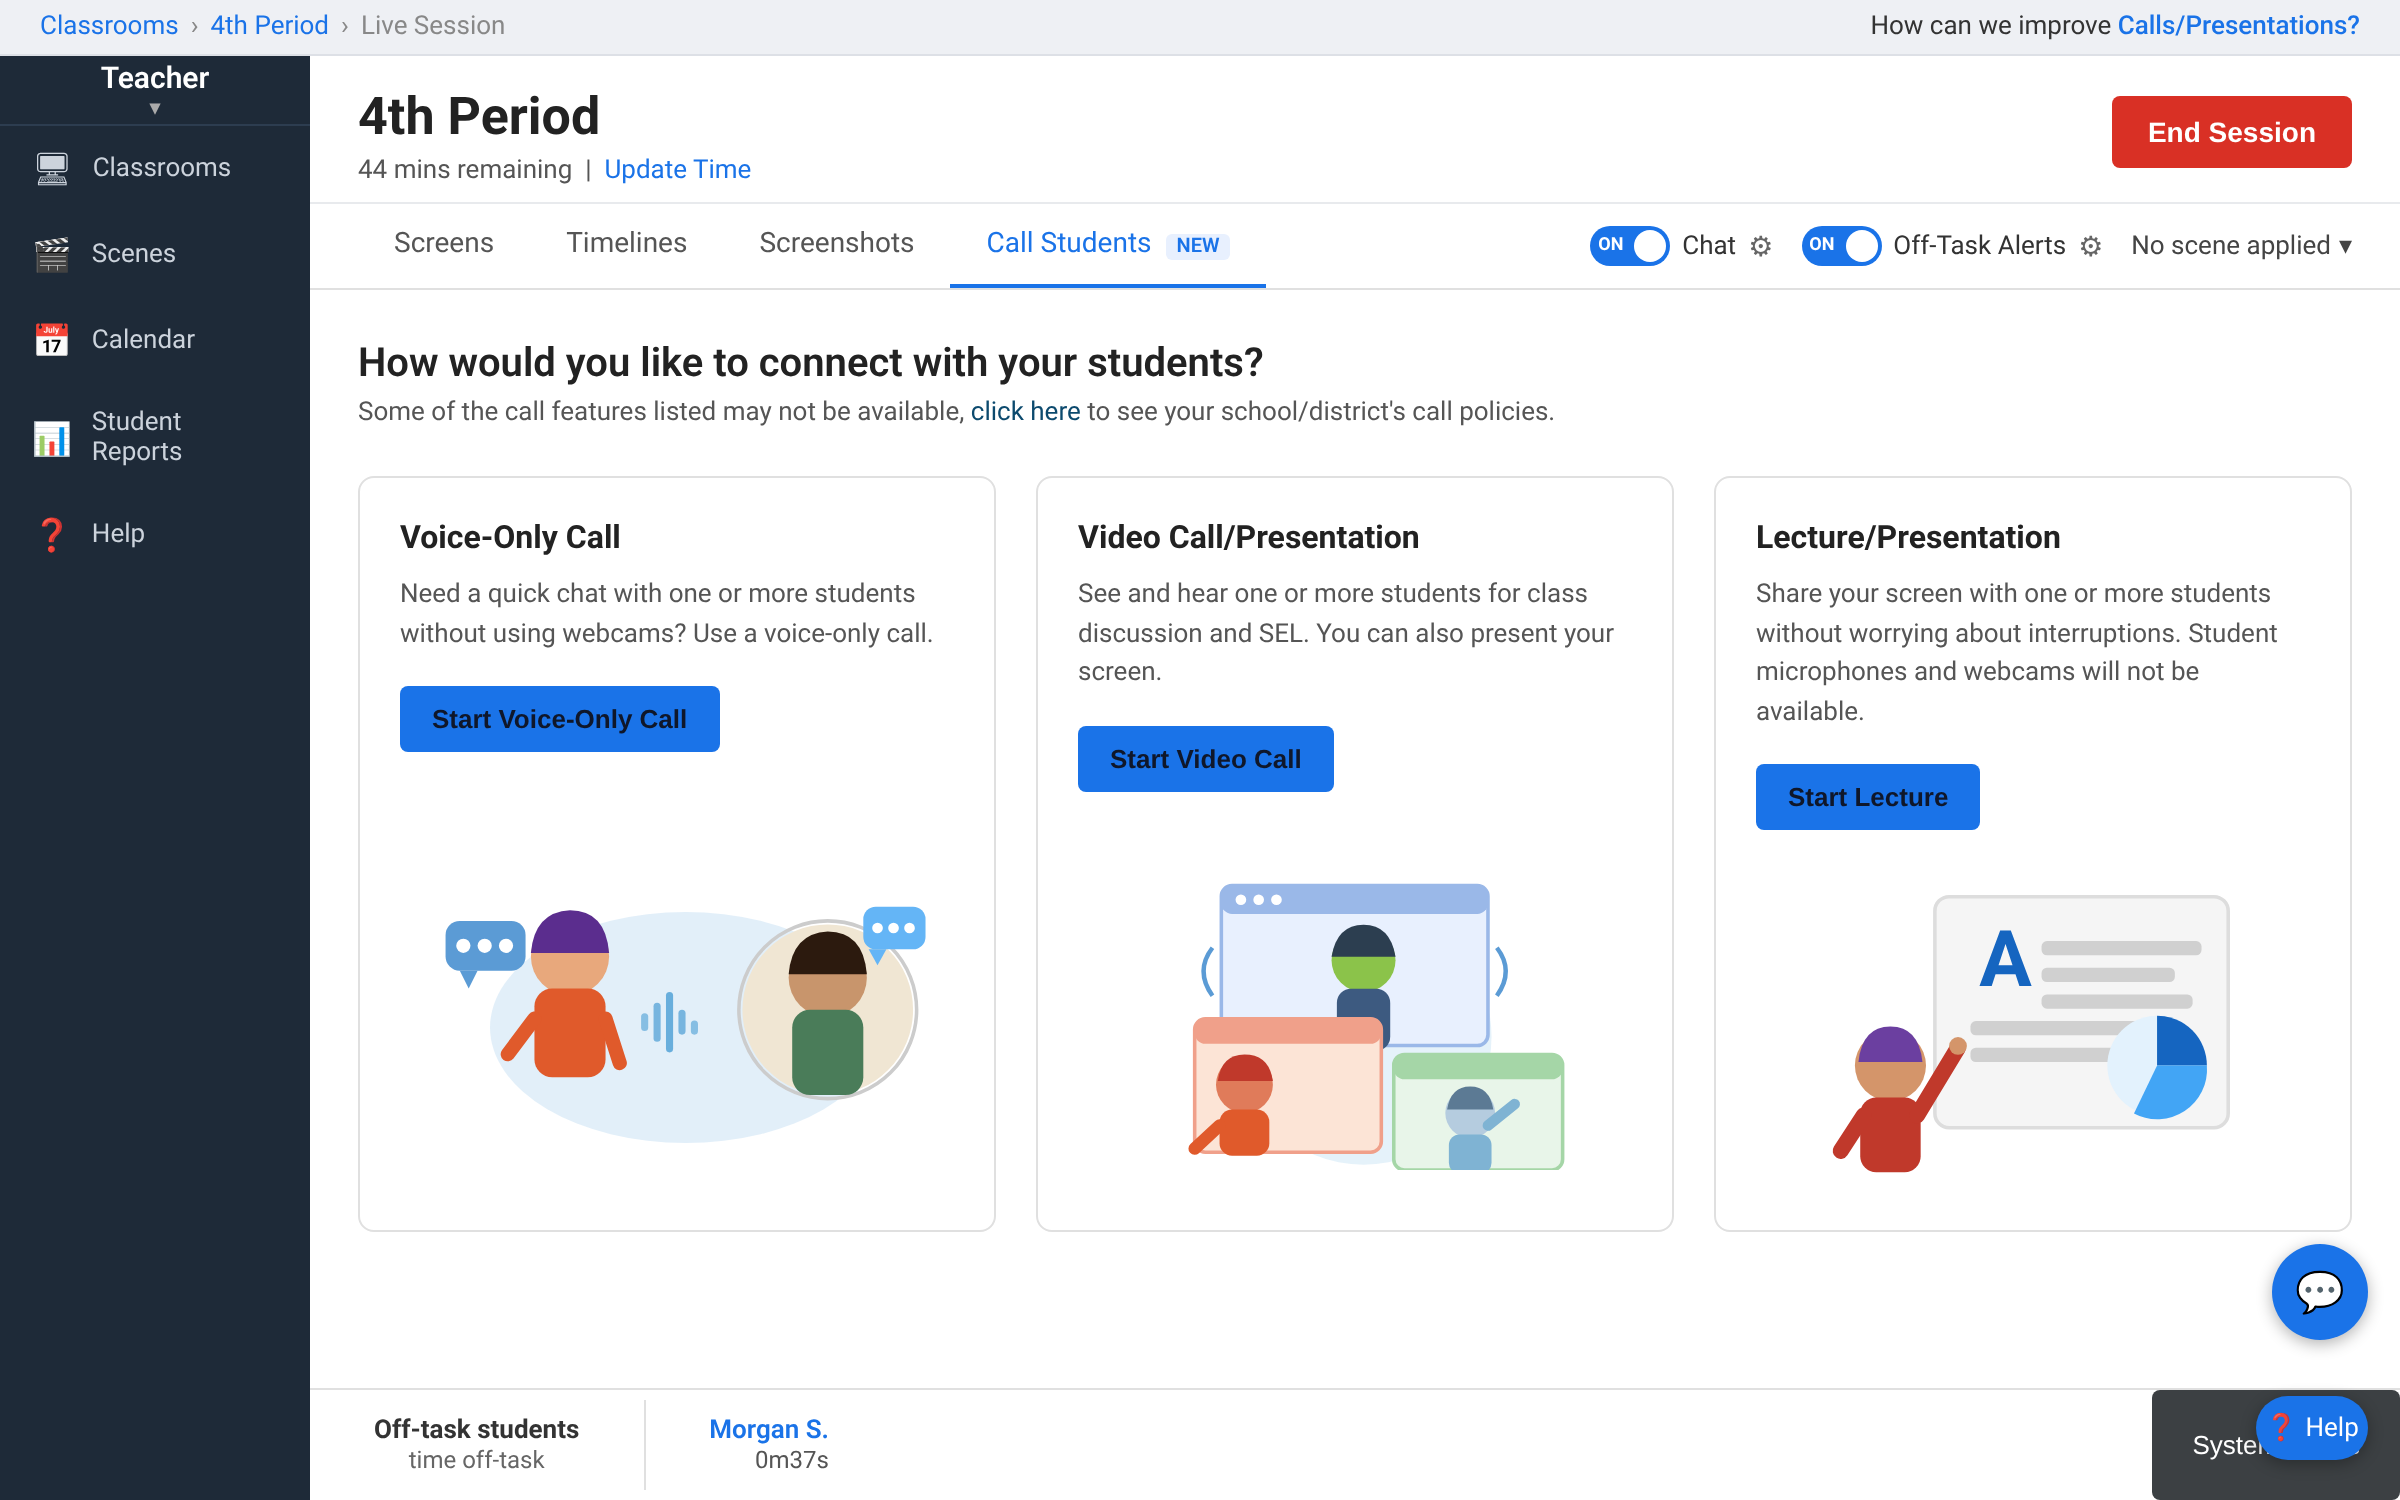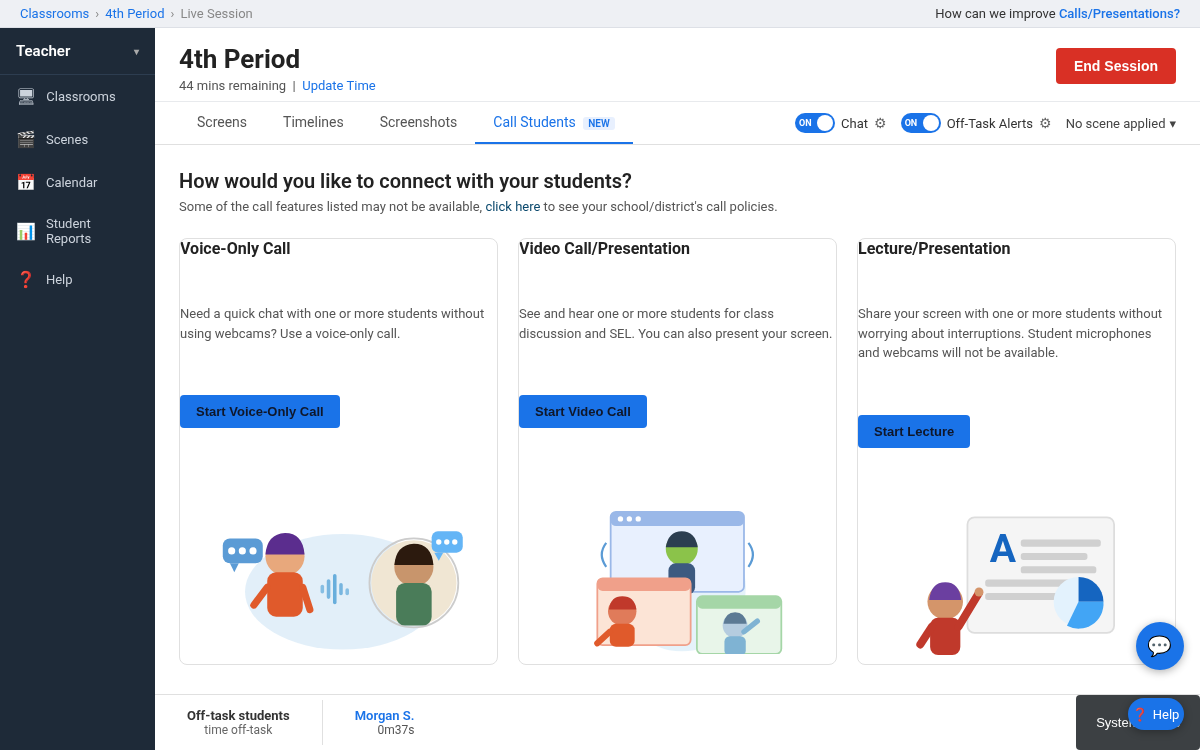--- a/index.html
+++ b/index.html
@@ -28,27 +28,28 @@
     
     .sidebar {
       width: 155px;
       background: #1e2a38;
       color: #fff;
       display: flex;
       flex-direction: column;
       flex-shrink: 0;
     }
     .sidebar-header {
-      padding: 14px 16px;
+      padding: 2px 16px;
       font-size: 15px;
       font-weight: 600;
       display: flex;
       align-items: center;
       justify-content: space-between;
       border-bottom: 1px solid #2d3d50;
+      flex-direction: column;
     }
     .sidebar-header .chevron { font-size: 10px; color: #aaa; }
     .sidebar-item {
       padding: 12px 16px;
       display: flex;
       align-items: center;
       gap: 10px;
       font-size: 13px;
       color: #ccd3dc;
       cursor: pointer;
@@ -158,25 +159,25 @@
     .main-content { flex: 1; padding: 24px; overflow-y: auto; background: #fff; }
     .connect-title { font-size: 20px; font-weight: 600; color: #222; margin-bottom: 6px; }
     .connect-subtitle { font-size: 13px; color: #555; margin-bottom: 24px; }
     .connect-subtitle a { color: #0c4a6e; text-decoration: none; }
 
     
     .cards-row { display: grid; grid-template-columns: 1fr 1fr 1fr; gap: 20px; }
     .call-card {
       border: 1px solid #e0e0e0;
       border-radius: 8px;
+      padding: 20px;
       display: flex;
       flex-direction: column;
       background: #fff;
       overflow: hidden;
-      gap: 36px;
     }
     .call-card h3 { font-size: 16px; font-weight: 700; color: #222; margin-bottom: 10px; }
     .call-card p { font-size: 13px; color: #555; line-height: 1.5; margin-bottom: 16px; }
     .card-btn {
       background: #1a73e8;
       color: #0f172a;
       border: none;
       border-radius: 4px;
       padding: 9px 16px;
       font-size: 13px;

